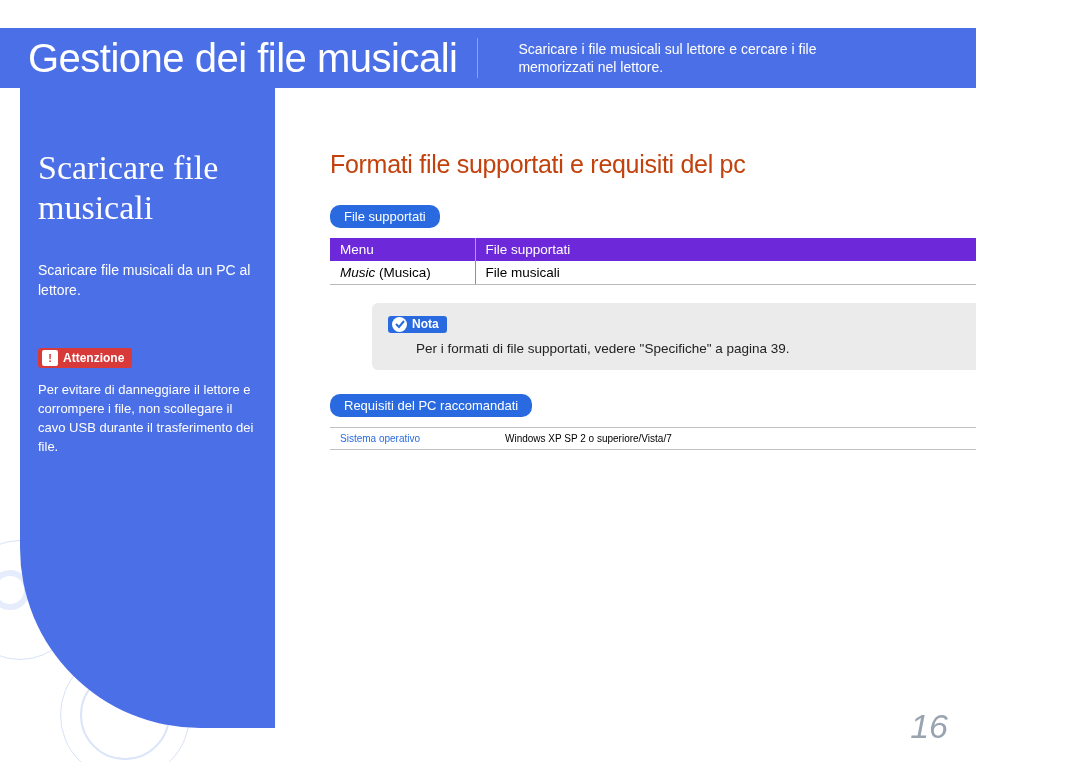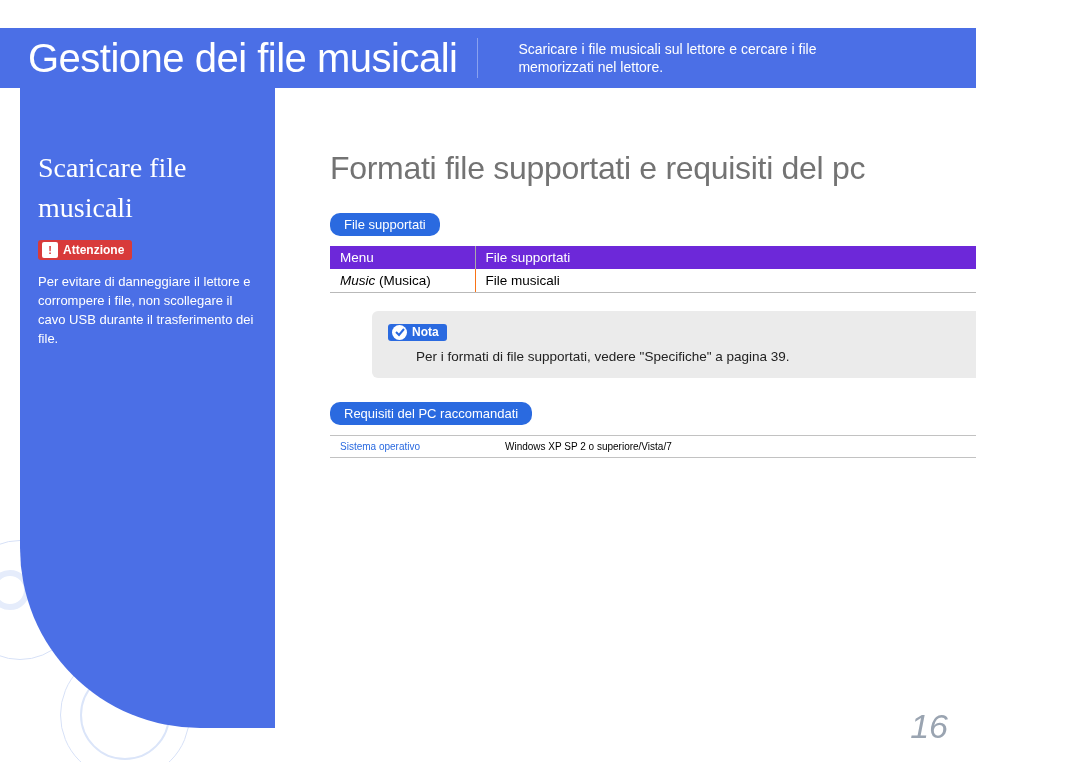--- a/index.html
+++ b/index.html
@@ -7,29 +7,29 @@
   .page { position: relative; width:976px; height:762px; overflow:hidden;border-radius:18px; }
 
   
   .header { position:absolute; left:0; top:28px; width:1080px; height:60px; background:#4b6fe6; display:flex; align-items:center; z-index:2; }
   .header-title { color:#fff; font-size:40px; font-weight:300; padding-left:28px; letter-spacing:-0.5px; }
   .header-sub { color:#fff; font-size:14px; line-height:18px; padding-left:40px; padding-right:40px; max-width:440px; }
   .header-divider { width:1px; height:40px; background:rgba(255,255,255,0.35); margin-left:20px; }
 
   
   .sidebar { position:absolute; left:20px; top:88px; width:255px; height:640px; background:#4b6fe6; border-bottom-left-radius:180px; z-index:1; padding:60px 18px 0 18px; color:#fff; }
-  .side-title { font-family: Georgia, 'Times New Roman', serif; font-weight:300; font-size:28px; line-height:40px; margin-bottom:12px; }
+  .side-title { font-family: Georgia, 'Times New Roman', serif; font-weight:300; font-size:34px; line-height:40px; margin-bottom:32px; }
   .side-sub { font-size:14px; line-height:20px; margin-bottom:48px; }
   .att-badge { display:inline-flex; align-items:center; background:#d83a3a; color:#fff; font-size:12px; font-weight:bold; padding:2px 8px 2px 4px; border-radius:3px; margin-bottom:12px; }
   .att-badge .ico { width:16px; height:16px; background:#fff; color:#d83a3a; font-size:11px; font-weight:bold; display:flex; align-items:center; justify-content:center; margin-right:5px; border-radius:2px; }
   .side-body { font-size:13px; line-height:19px; }
 
   
   .main { position:absolute; left:330px; top:150px; width:720px; }
-  .main-title { color:#737373; font-size:32px; font-weight:400; margin-bottom:26px; letter-spacing:-0.3px; }
+  .main-title { color:#c2410c; font-size:25px; font-weight:400; margin-bottom:26px; letter-spacing:-0.3px; }
   .pill { display:inline-block; background:#2a6ae0; color:#fff; font-size:13px; padding:4px 14px; border-radius:10px; margin-bottom:10px; }
 
   table.ftab { width:710px; border-collapse:collapse; font-size:13.5px; margin-bottom:18px; }
   table.ftab th { background:#6d28d9; color:#fff; font-weight:normal; text-align:left; padding:4px 10px; }
   table.ftab th + th { border-left:1px solid #aaa; }
   table.ftab td { padding:4px 10px; border-bottom:1px solid #b9b9b9; }
   table.ftab td:first-child { border-right:1px solid #f97316; width:145px; font-style:italic; }
   table.ftab td:first-child .nostyle { font-style:normal; }
 
   .note-box { background:#ebebeb; border-radius:6px; padding:12px 16px 14px 16px; width:710px; margin-bottom:24px;margin-left:42px; }
@@ -66,20 +66,21 @@
   <div class="deco c6"></div>
 
   <div class="header">
     <div class="header-title">Gestione dei file musicali</div>
     <div class="header-divider"></div>
     <div class="header-sub">Scaricare i file musicali sul lettore e cercare i file memorizzati nel lettore.</div>
   </div>
 
   <div class="sidebar">
     <div class="side-title">Scaricare file musicali</div>
+    <div class="side-sub">Scaricare file musicali da un PC al lettore.</div>
     <div class="att-badge">
       <span class="ico">!</span>
       <span>Attenzione</span>
     </div>
     <div class="side-body">Per evitare di danneggiare il lettore e corrompere i file, non scollegare il cavo USB durante il trasferimento dei file.</div>
   </div>
 
   <div class="main">
     <div class="main-title">Formati file supportati e requisiti del pc</div>
 

